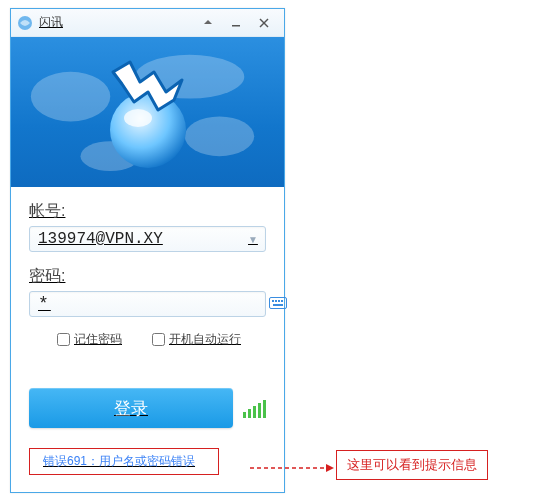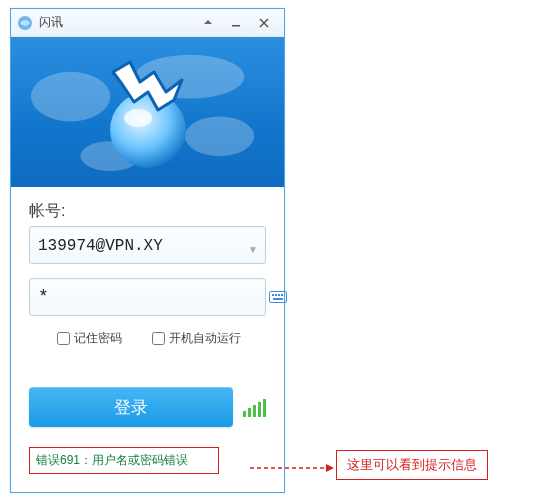--- a/index.html
+++ b/index.html
@@ -12,20 +12,21 @@
   }
   .window {
     position: absolute;
     left: 10px;
     top: 8px;
     width: 275px;
     height: 485px;
     border: 1px solid #4aa8e8;
     background: #fff;
     box-shadow: 0 0 2px rgba(0,0,0,0.1);
+    text-decoration: underline;
   }
   .titlebar {
     height: 28px;
     background: linear-gradient(#f8fbfe,#eaf3fa);
     display: flex;
     align-items: center;
     padding: 0 6px;
     border-bottom: 1px solid #dceaf5;
   }
   .titlebar .app-icon {
@@ -71,24 +72,24 @@
     padding: 14px 18px 10px 18px;
   }
   .label {
     font-size: 16px;
     color: #444;
     margin-bottom: 4px;
   }
   .field-wrap {
     border: 1px solid #bcd3e6;
     border-radius: 3px;
-    height: 38px;
-    display: flex;
-    align-items: flex-end;
-    padding: 8px 8px;
+    height: 26px;
+    display: flex;
+    align-items: center;
+    padding: 0 8px;
     background: linear-gradient(#fdfefe,#f3f8fc);
     margin-bottom: 14px;
     box-shadow: inset 0 1px 2px rgba(0,0,0,0.04);
   }
   .account-input {
     flex: 1;
     border: none;
     background: transparent;
     font-family: "Courier New", monospace;
     font-size: 16px;
@@ -151,23 +152,23 @@
     gap: 2px;
     height: 20px;
   }
   .signal-icon span {
     width: 3px;
     background: #4ac24a;
     display: block;
   }
   .error-box {
     border: 1px solid #d62020;
-    padding: 4px 6px;
+    padding: 4px 13px;
     font-size: 12px;
-    color: #15803d;
+    color: #3b82f6;
     width: 190px;
     margin-top: 4px;
   }
   .annotation-arrow {
     position: absolute;
     left: 250px;
     top: 462px;
     width: 84px;
     height: 12px;
     pointer-events: none;
@@ -243,20 +244,21 @@
   </div>
 
   <div class="form-area">
 
     <div class="label">帐号:</div>
     <div class="field-wrap">
       <input class="account-input" type="text" value="139974@VPN.XY" style="">
       <span class="dropdown-arrow">▼</span>
     </div>
 
+    <div class="label">密码:</div>
     <div class="field-wrap">
       <input class="password-input" type="text" value="*" style="">
       <span class="keyboard-icon">
         <svg width="18" height="12" viewBox="0 0 18 12">
           <rect x="0.5" y="0.5" width="17" height="11" rx="1.5" fill="none" stroke="#3a8de0" stroke-width="1"></rect>
           <rect x="3" y="3" width="2" height="2" fill="#3a8de0"></rect>
             <rect x="6" y="3" width="2" height="2" fill="#3a8de0"></rect>
           <rect x="9" y="3" width="2" height="2" fill="#3a8de0"></rect>
             <rect x="12" y="3" width="2" height="2" fill="#3a8de0"></rect>
           <rect x="4" y="7" width="10" height="2" fill="#3a8de0"></rect>

